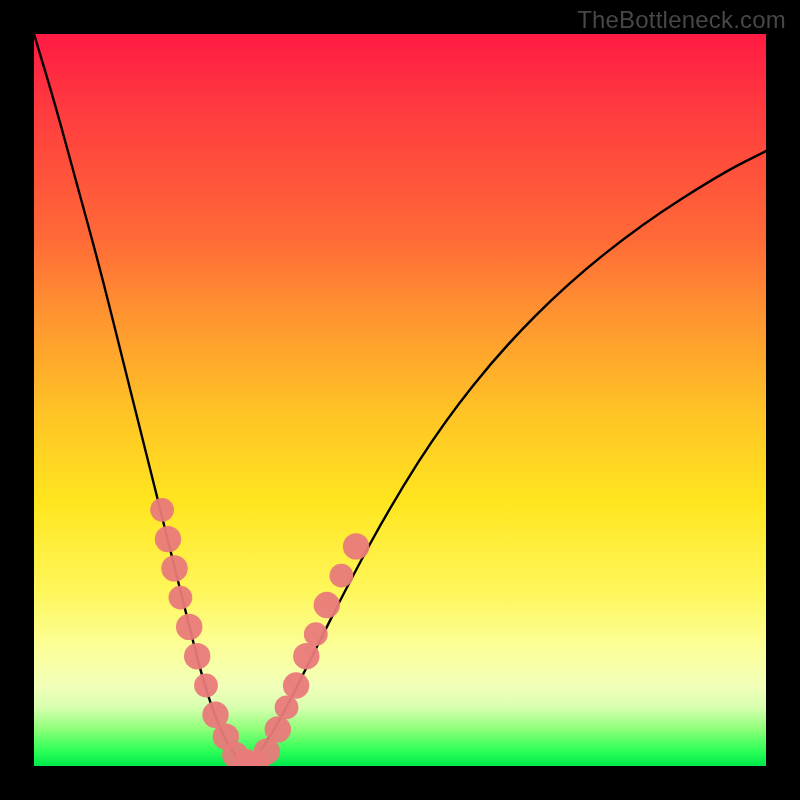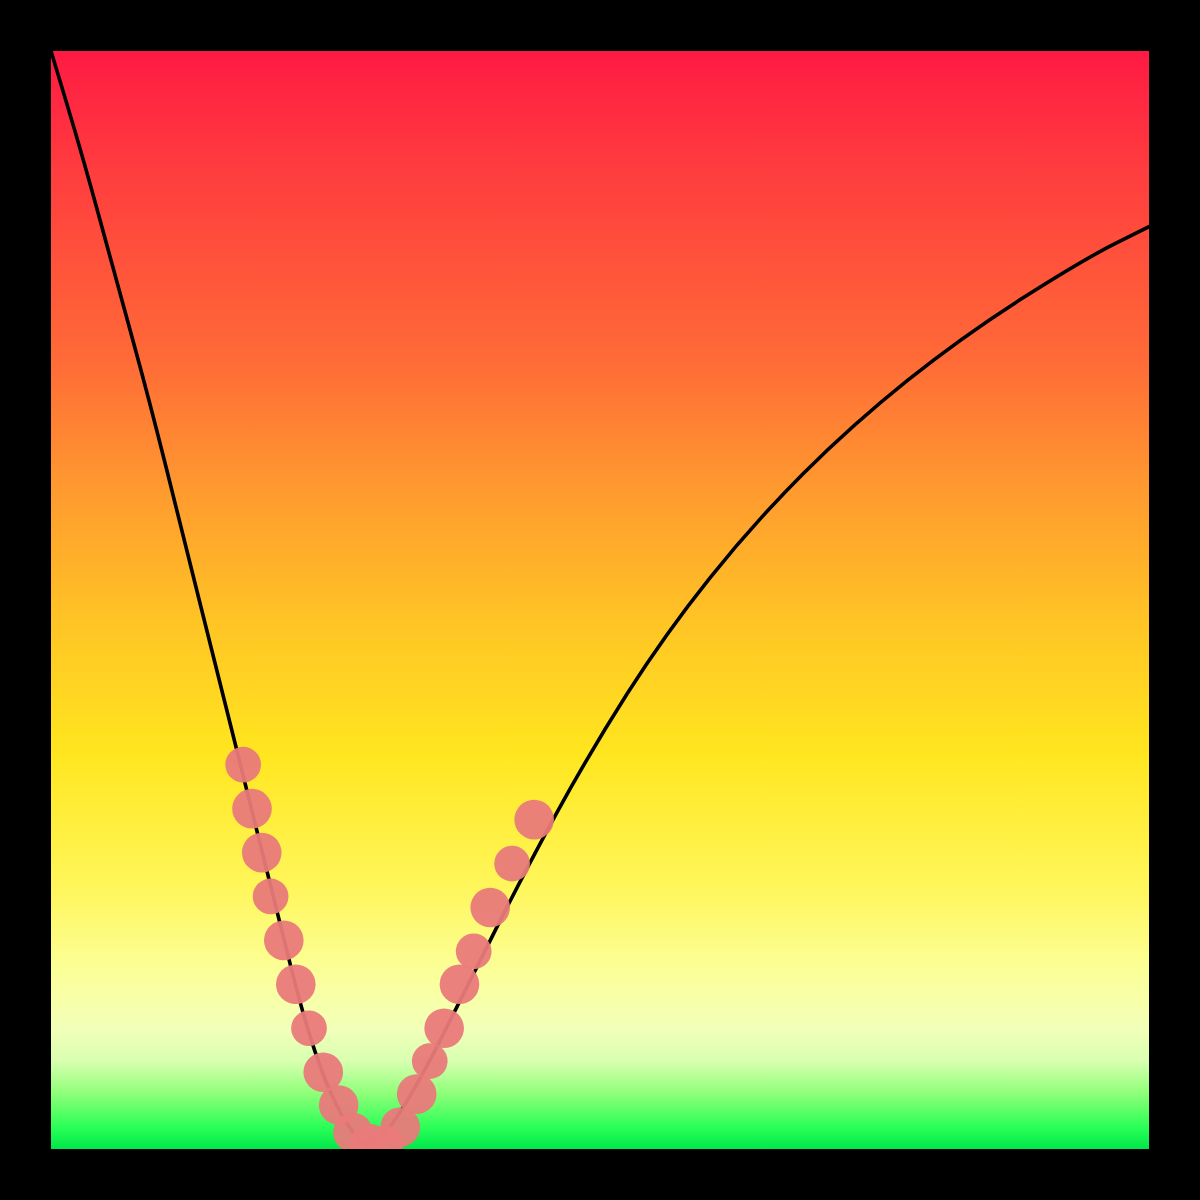--- a/index.html
+++ b/index.html
@@ -88,13 +88,14 @@
           <circle cx="252.5" cy="673.4" r="11.9" fill="#e97a7a" fill-opacity="0.95"></circle>
           <circle cx="262.1" cy="651.5" r="13.2" fill="#e97a7a" fill-opacity="0.95"></circle>
           <circle cx="272.3" cy="622.2" r="13.2" fill="#e97a7a" fill-opacity="0.95"></circle>
           <circle cx="281.8" cy="600.2" r="11.9" fill="#e97a7a" fill-opacity="0.95"></circle>
           <circle cx="292.8" cy="571.0" r="13.2" fill="#e97a7a" fill-opacity="0.95"></circle>
           <circle cx="307.4" cy="541.7" r="11.9" fill="#e97a7a" fill-opacity="0.95"></circle>
           <circle cx="322.1" cy="512.4" r="13.2" fill="#e97a7a" fill-opacity="0.95"></circle>
         </g>
     </svg>
   </div>
+  <div class="watermark">TheBottleneck.com</div>
 </div>
 
 </body></html>

